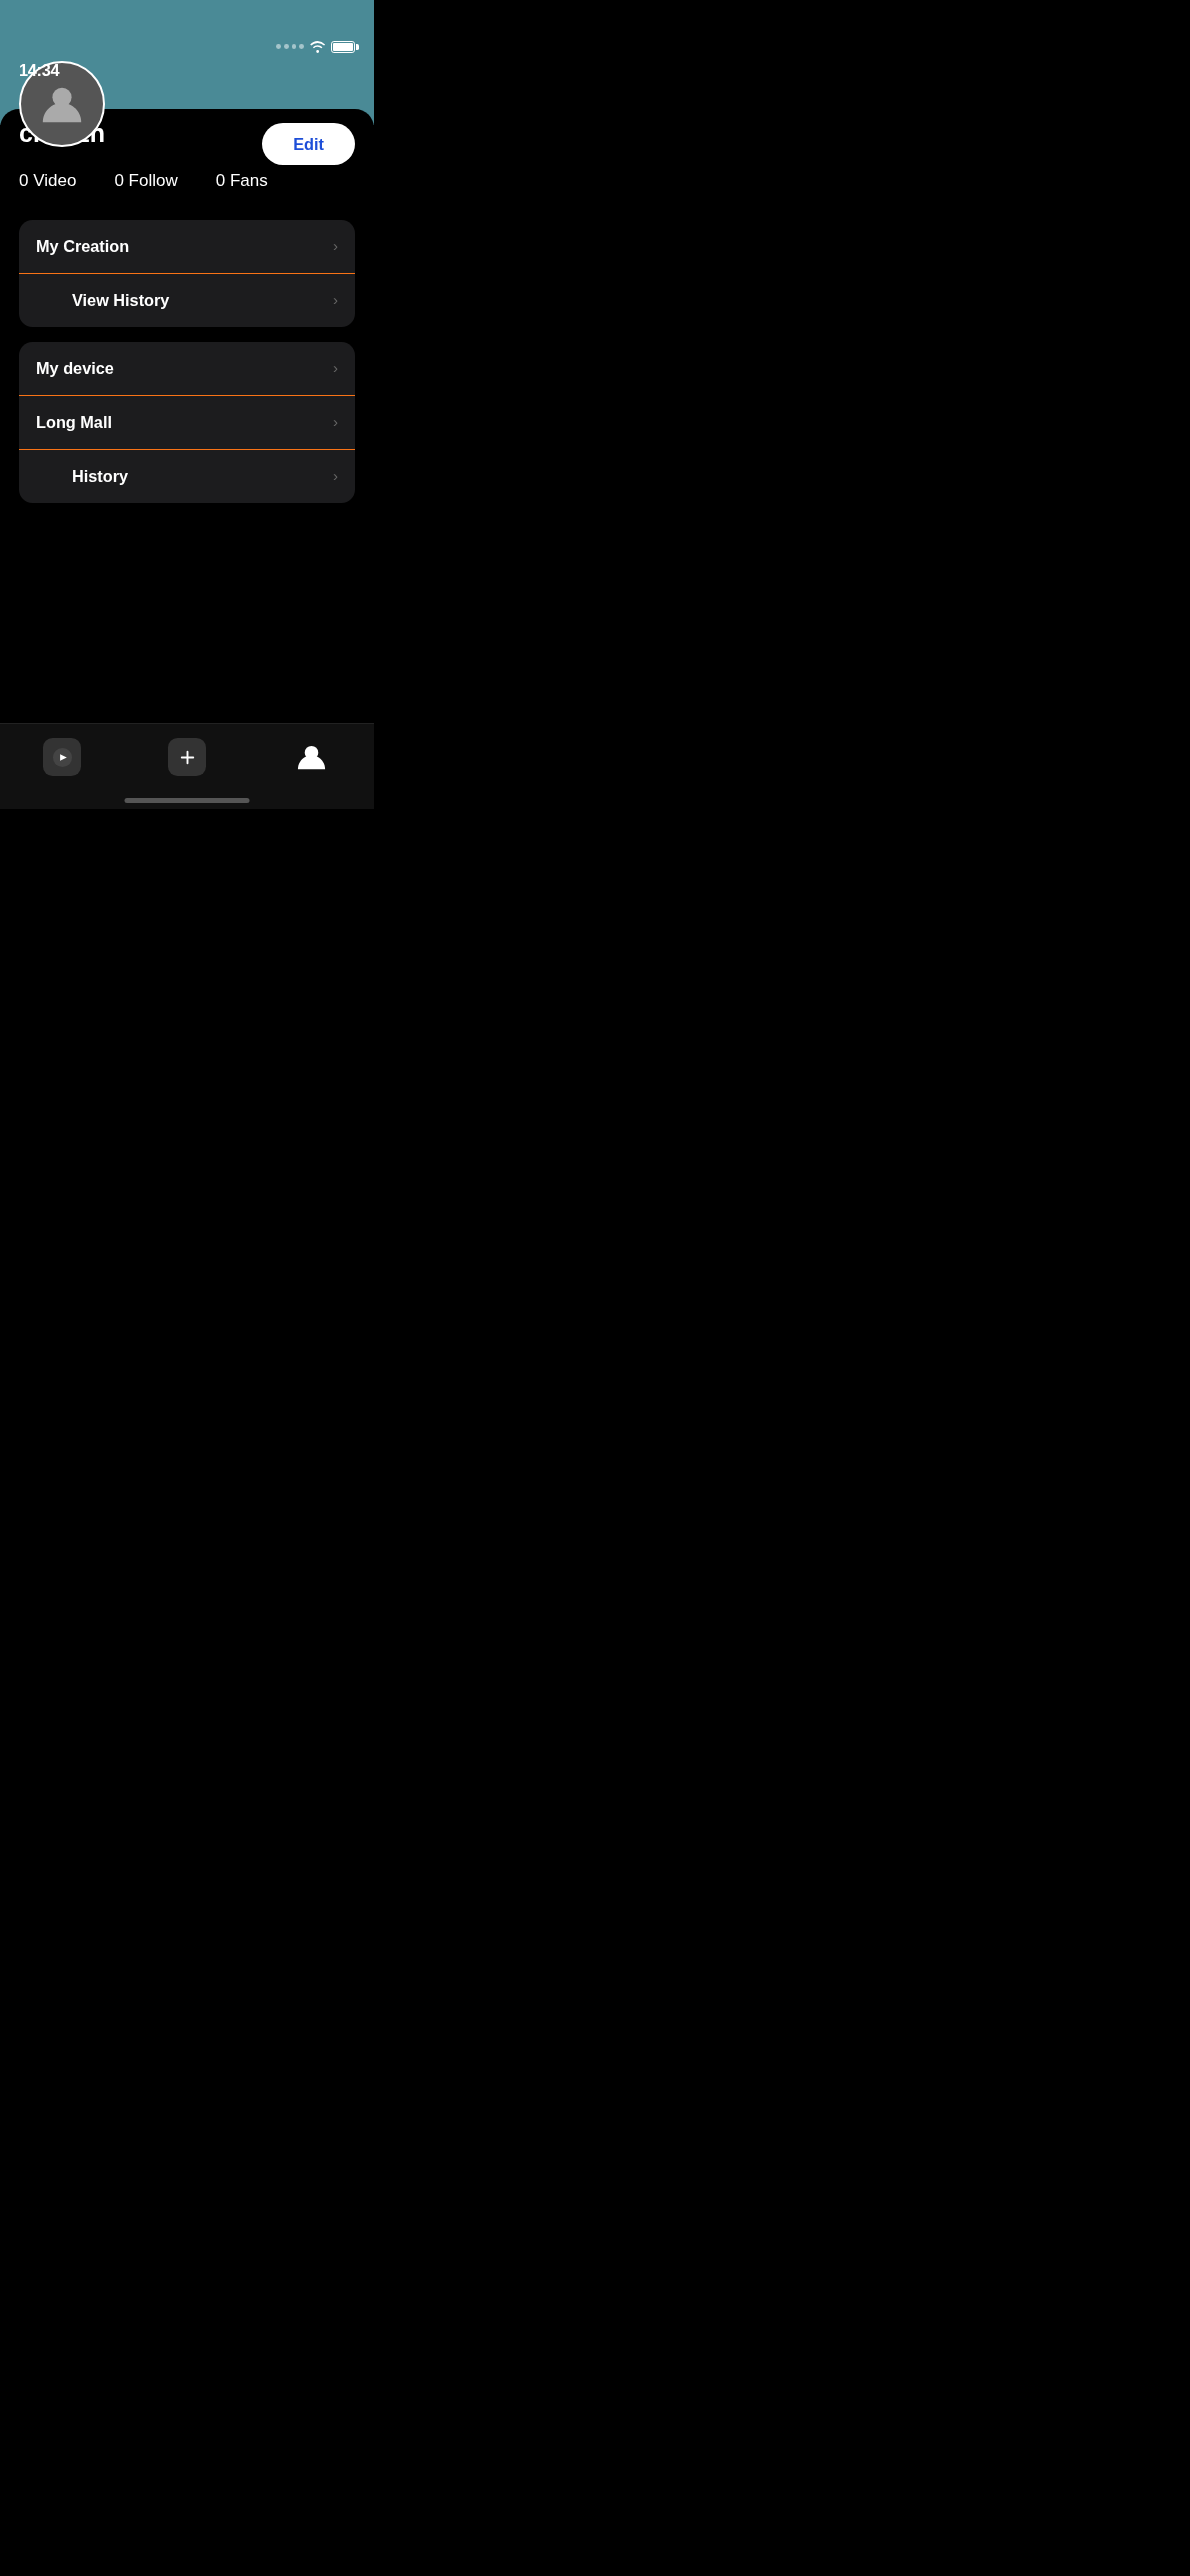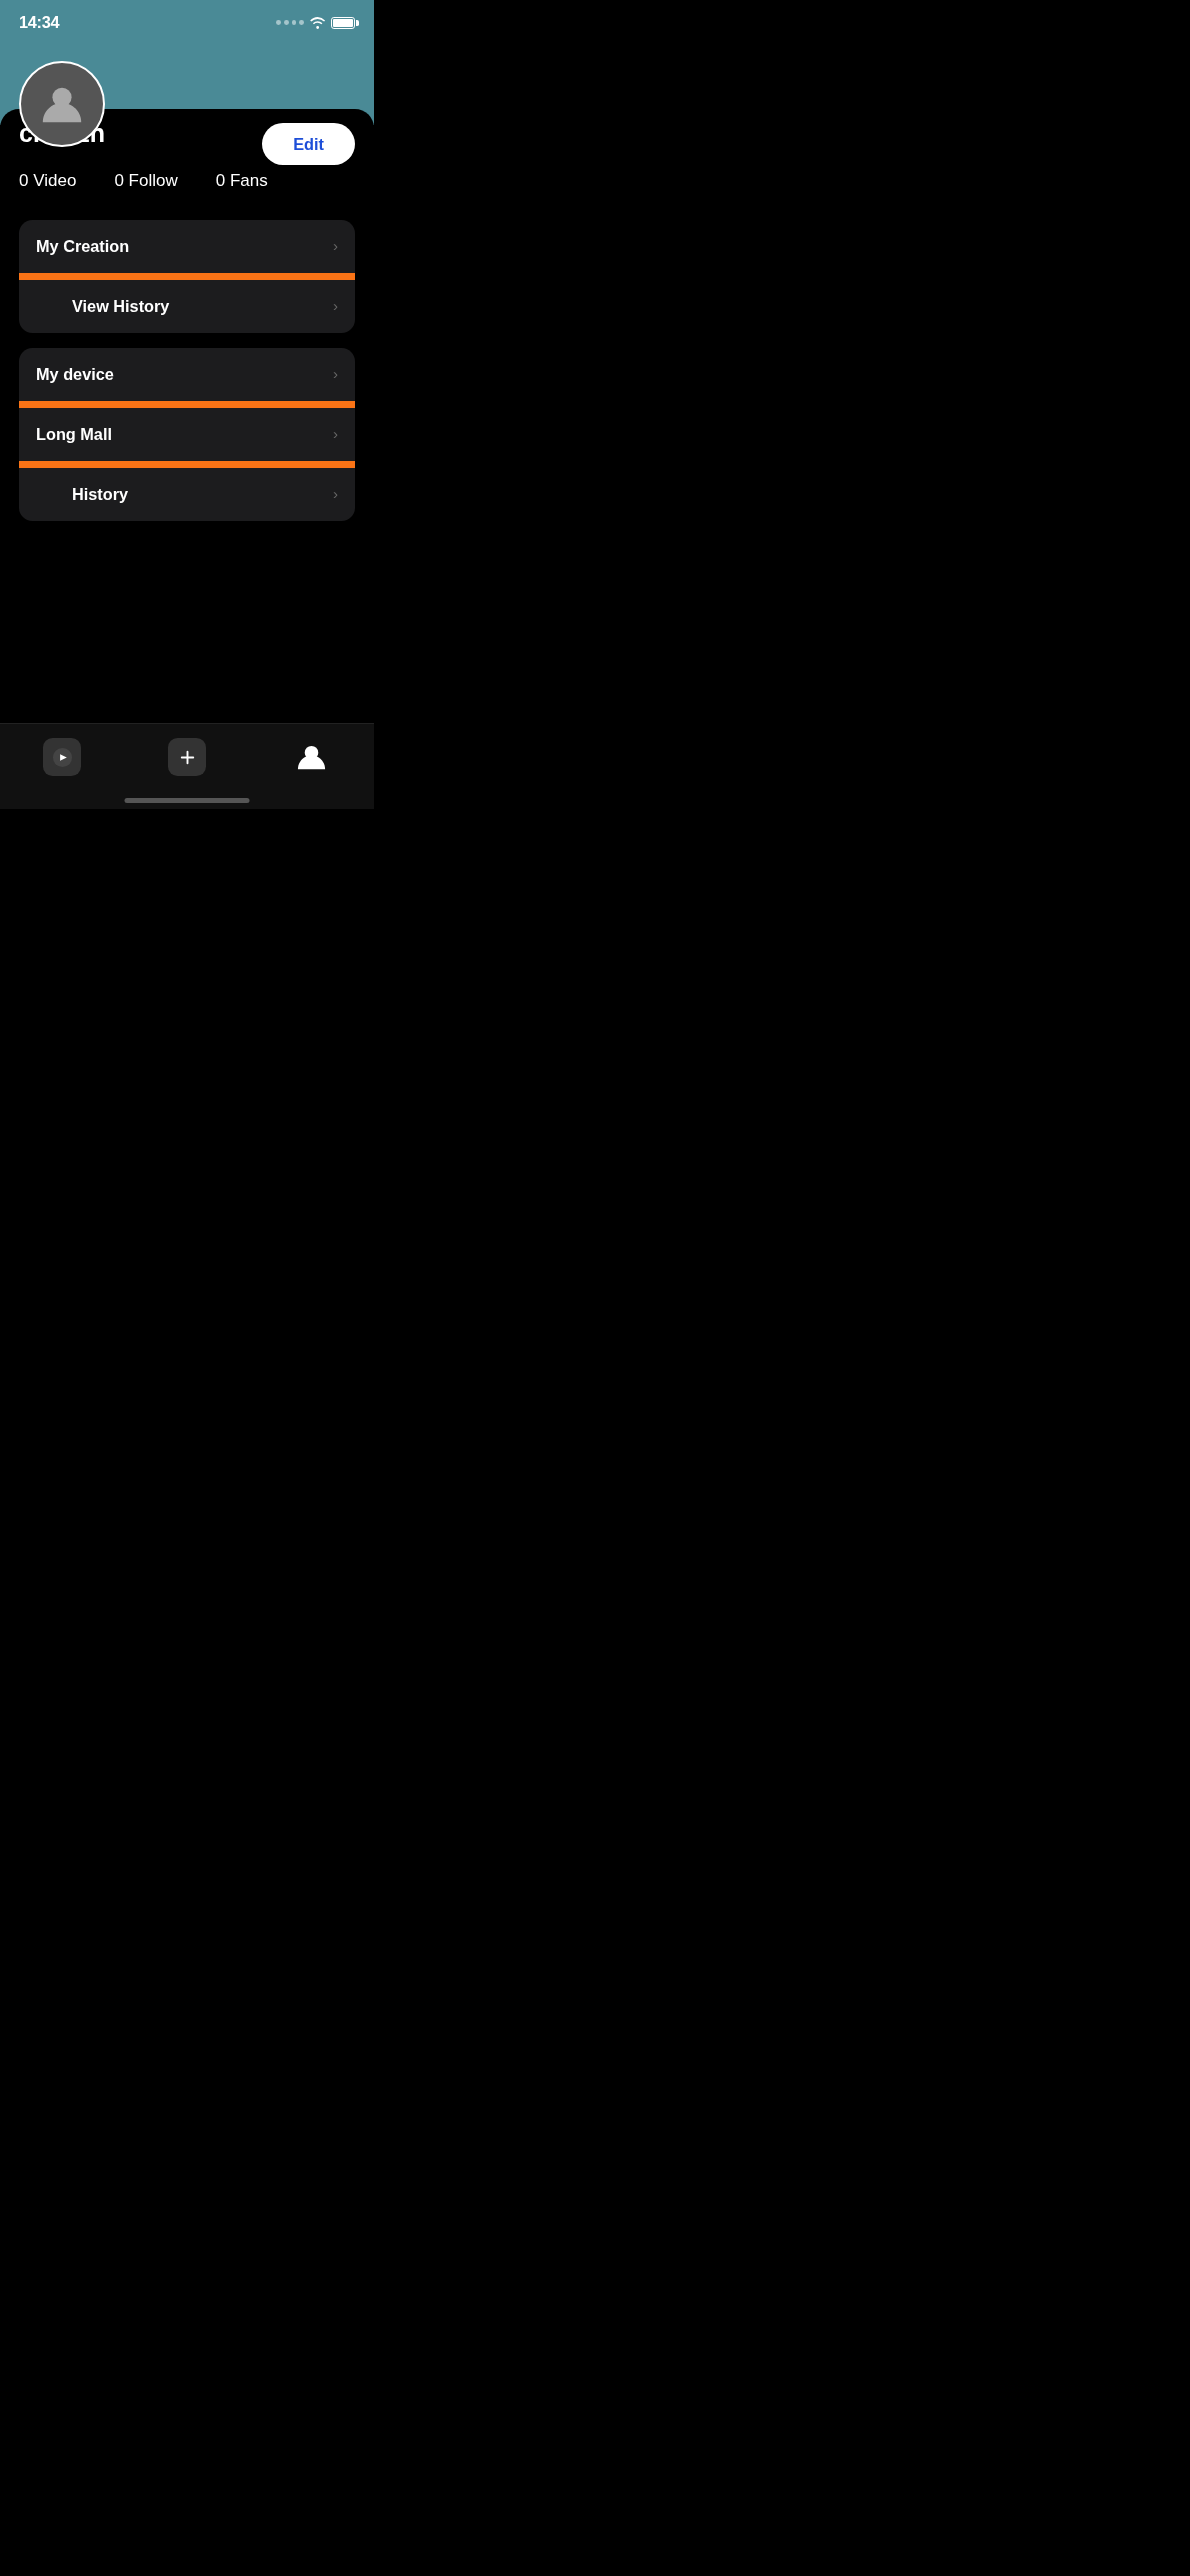--- a/index.html
+++ b/index.html
@@ -29,20 +29,21 @@
       left: 0;
       right: 0;
       z-index: 10;
     }
 
     .status-time {
       font-size: 16.3px;
       font-weight: 600;
       color: #fff;
       letter-spacing: -0.3px;
+      margin-top: 48px;
     }
 
     .status-icons {
       display: flex;
       align-items: center;
       gap: 5.8px;
     }
 
     .signal-dots {
       display: flex;
@@ -191,21 +192,21 @@
       border-radius: 13.4px;
       margin-bottom: 15.3px;
       overflow: hidden;
     }
 
     .menu-item {
       display: flex;
       justify-content: space-between;
       align-items: center;
       padding: 17px 17px;
-      border-bottom: 7px solid #f97316;
+      border-bottom: 1px solid #f97316;
       cursor: pointer;
     }
 
     .menu-item:last-child {
       border-bottom: none;
       margin-left: 36px;
     }
 
     .menu-item-label {
       color: #fff;

